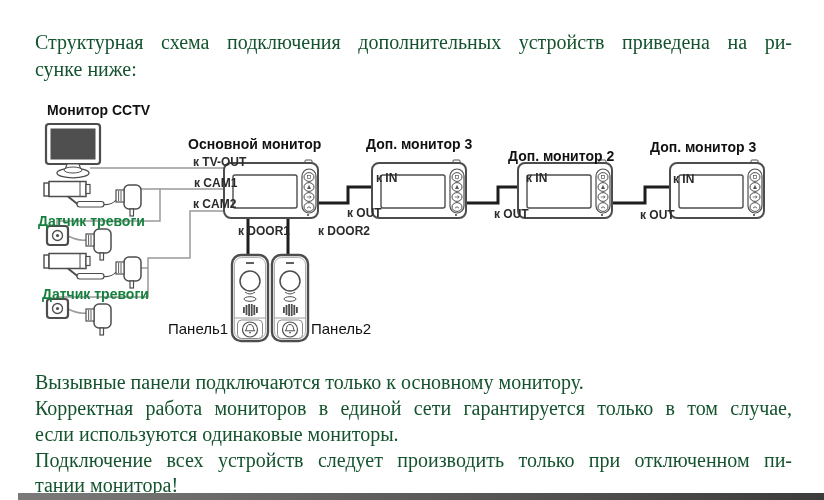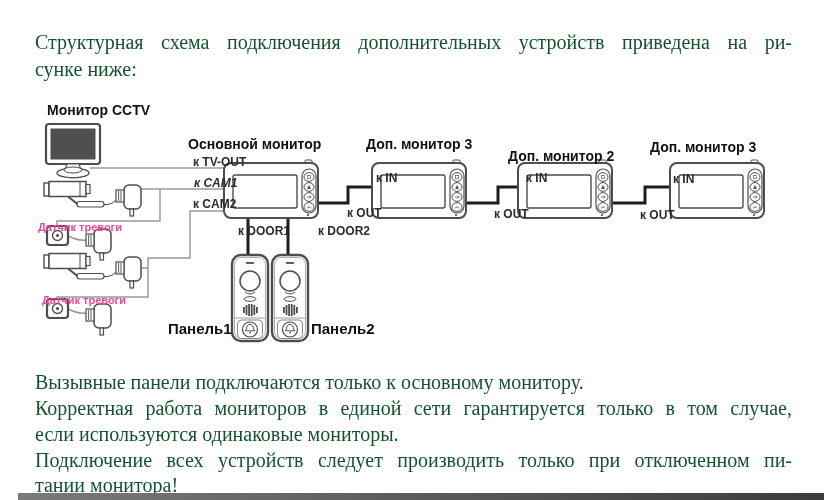--- a/index.html
+++ b/index.html
@@ -8,22 +8,22 @@
     font-family:"Liberation Sans",sans-serif;overflow:hidden;
   }
   .abs{position:absolute;}
   .serif{
     font-family:"Liberation Serif",serif;
     font-size:20px;color:#14532d;line-height:27px;white-space:nowrap;
   }
   .jline{white-space:normal;width:757px;text-align:justify;text-align-last:justify;line-height:27px;}
   .title{font-weight:bold;font-size:14px;color:#111;white-space:nowrap;text-align:center;}
   .port{font-weight:bold;font-size:12px;color:#2a2a2a;white-space:nowrap;padding-left:26px;}
-  .sensorlbl{font-weight:600;font-size:11px;color:#ec4899;white-space:nowrap;margin-top:8px;}
-  .panel-title{font-weight:bold;font-size:15px;color:#111;white-space:nowrap;}
+  .sensorlbl{font-weight:600;font-size:14px;color:#15803d;white-space:nowrap;}
+  .panel-title{font-weight:normal;font-size:15px;color:#111;white-space:nowrap;}
   svg{position:absolute;left:0;top:0;}
   .bottom-bar{
     left:18px;top:493px;width:806px;height:7px;
     background:linear-gradient(90deg,#7a7a7a,#3c3c3c);
   }
 </style>
 </head>
 <body>
 
 <svg width="824" height="500" viewBox="0 0 824 500">
@@ -138,21 +138,21 @@
 <div class="abs serif jline" style="left:35px;top:29px;">Структурная схема подключения дополнительных устройств приведена на ри-</div>
 <div class="abs serif" style="left:35px;top:56px;">сунке ниже:</div>
 
 <div class="abs title" style="left:47px;top:102px;">Монитор CCTV</div>
 <div class="abs title" style="left:188px;top:136px;">Основной монитор</div>
 <div class="abs title" style="left:366px;top:136px;">Доп. монитор 3</div>
 <div class="abs title" style="left:508px;top:148px;">Доп. монитор 2</div>
 <div class="abs title" style="left:650px;top:139px;">Доп. монитор 3</div>
 
 <div class="abs port" style="left:167px;top:155px;">к TV-OUT</div>
-<div class="abs port" style="left:168px;top:176px;font-style:italic;">к CAM1</div>
+<div class="abs port" style="left:168px;top:176px;">к CAM1</div>
 <div class="abs port" style="left:167px;top:197px;">к CAM2</div>
 <div class="abs port" style="left:212px;top:224px;">к DOOR1</div>
 <div class="abs port" style="left:292px;top:224px;">к DOOR2</div>
 
 <div class="abs port" style="left:350px;top:171px;">к IN</div>
 <div class="abs port" style="left:500px;top:171px;">к IN</div>
 <div class="abs port" style="left:647px;top:172px;">к IN</div>
 <div class="abs port" style="left:321px;top:206px;">к OUT</div>
 <div class="abs port" style="left:468px;top:207px;">к OUT</div>
 <div class="abs port" style="left:614px;top:208px;">к OUT</div>

